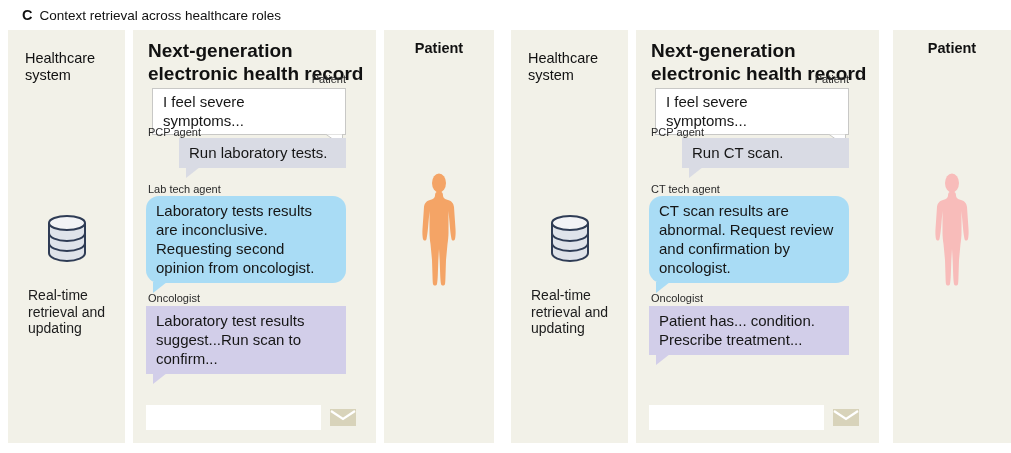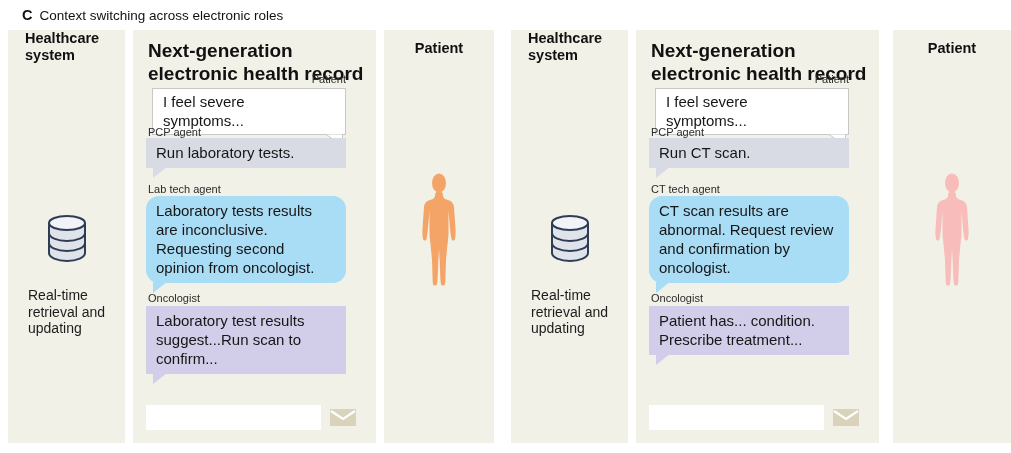--- a/index.html
+++ b/index.html
@@ -13,60 +13,60 @@
   #canvas{position:relative;width:1011px;height:453px;background:var(--canvas-bg);overflow:hidden;}
 
   .panel-caption{position:absolute;top:7px;left:22px;font-size:13.5px;color:var(--text-dark);
     display:flex;align-items:baseline;gap:7px;}
   .panel-caption .plabel{font-weight:bold;font-size:14.5px;}
 
   .col{position:absolute;top:30px;height:413px;background:var(--column-bg);}
   .g1-hs{left:8px;width:117px;}   .g1-ehr{left:133px;width:243px;}  .g1-pt{left:384px;width:110px;}
   .g2-hs{left:511px;width:117px;} .g2-ehr{left:636px;width:243px;}  .g2-pt{left:893px;width:118px;}
 
-  .hs-title{position:absolute;top:0;left:17px;right:6px;font-weight:bold;font-size:14.5px;line-height:1.2;color:var(--text-dark);}
+  .hs-title{position:absolute;top:20px;left:17px;right:6px;font-weight:normal;font-size:14.5px;line-height:1.2;color:var(--text-dark);}
   .ehr-title{position:absolute;top:10px;left:15px;right:8px;font-weight:bold;font-size:19px;line-height:1.2;color:var(--text-dark);}
   .pt-title{position:absolute;top:10px;left:0;right:0;text-align:center;font-weight:bold;font-size:14.5px;color:var(--text-dark);}
 
   .db-icon{position:absolute;top:184px;left:50%;transform:translateX(-50%);}
   .hs-caption{position:absolute;top:236px;left:20px;width:80px;font-size:14px;line-height:1.18;color:#1c1c1c;margin-top:21px;}
 
   .sender{position:absolute;font-size:11px;color:#2a2a2a;left:15px;white-space:nowrap;}
   .sender-right{left:auto;right:30px;}
   .bubble{position:absolute;left:13px;right:30px;font-size:15px;line-height:19px;color:#161616;
     padding:5px 10px 6px 10px;}
   .bubble .tail{position:absolute;bottom:-10px;left:7px;width:14px;height:11px;
     clip-path:polygon(0 0,100% 0,0 100%);}
   .bubble-patient{left:19px;background:var(--patient-bubble-bg);border:1px solid var(--patient-bubble-border);
     padding:3px 25px 4px 10px;}
   .tail-white{position:absolute;right:1px;bottom:-13px;width:19px;height:13px;}
 
   .pos-sender-patient{top:43px;} .pos-bubble-patient{top:58px;}
-  .pos-sender-pcp{top:96px;}     .pos-bubble-pcp{top:108px;}
+  .pos-sender-pcp{top:96px;}     .pos-bubble-pcp{top:108px;margin-left:33px;}
   .pos-sender-tech{top:153px;}   .pos-bubble-tech{top:166px;border-radius:13px;}
   .pos-sender-onc{top:262px;}    .pos-bubble-onc{top:276px;}
 
   .bg-pcp{background:var(--pcp-bubble-bg);}  .bg-pcp .tail{background:var(--pcp-bubble-bg);}
   .bg-tech{background:var(--tech-bubble-bg);} .bg-tech .tail{background:var(--tech-bubble-bg);}
   .bg-onc{background:var(--oncologist-bubble-bg);} .bg-onc .tail{background:var(--oncologist-bubble-bg);}
 
   .chat-input{position:absolute;top:375px;left:13px;width:175px;height:25px;border:none;
     background:#fff;font-size:14px;font-family:"Liberation Sans",sans-serif;padding:0 8px;outline:none;}
   .send-btn{position:absolute;top:379px;right:20px;width:26px;height:17px;border:none;background:transparent;cursor:pointer;padding:0;line-height:0;}
 
   .figure-wrap{position:absolute;top:143px;left:50%;transform:translateX(-50%);line-height:0;}
 </style>
 </head>
 <body>
 
 <div id="canvas">
 
   <div class="panel-caption">
     <span class="plabel">C</span>
-    <span>Context switching across electronic roles</span>
+    <span>Context retrieval across healthcare roles</span>
   </div>
 
   <div class="col g1-hs">
     <div class="hs-title">Healthcare system</div>
     <div class="db-icon">
       <svg width="44" height="48" viewBox="0 0 44 48">
         <path d="M4,9 L4,39 C4,43.4 12,47 22,47 C32,47 40,43.4 40,39 L40,9" fill="var(--db-fill)" stroke="var(--db-outline)" stroke-width="2"></path>
         <path d="M4,19 C4,23.4 12,27 22,27 C32,27 40,23.4 40,19" fill="none" stroke="var(--db-outline)" stroke-width="2"></path>
         <path d="M4,29 C4,33.4 12,37 22,37 C32,37 40,33.4 40,29" fill="none" stroke="var(--db-outline)" stroke-width="2"></path>
         <ellipse cx="22" cy="9" rx="18" ry="7" fill="var(--db-top-fill)" stroke="var(--db-outline)" stroke-width="2"></ellipse>

